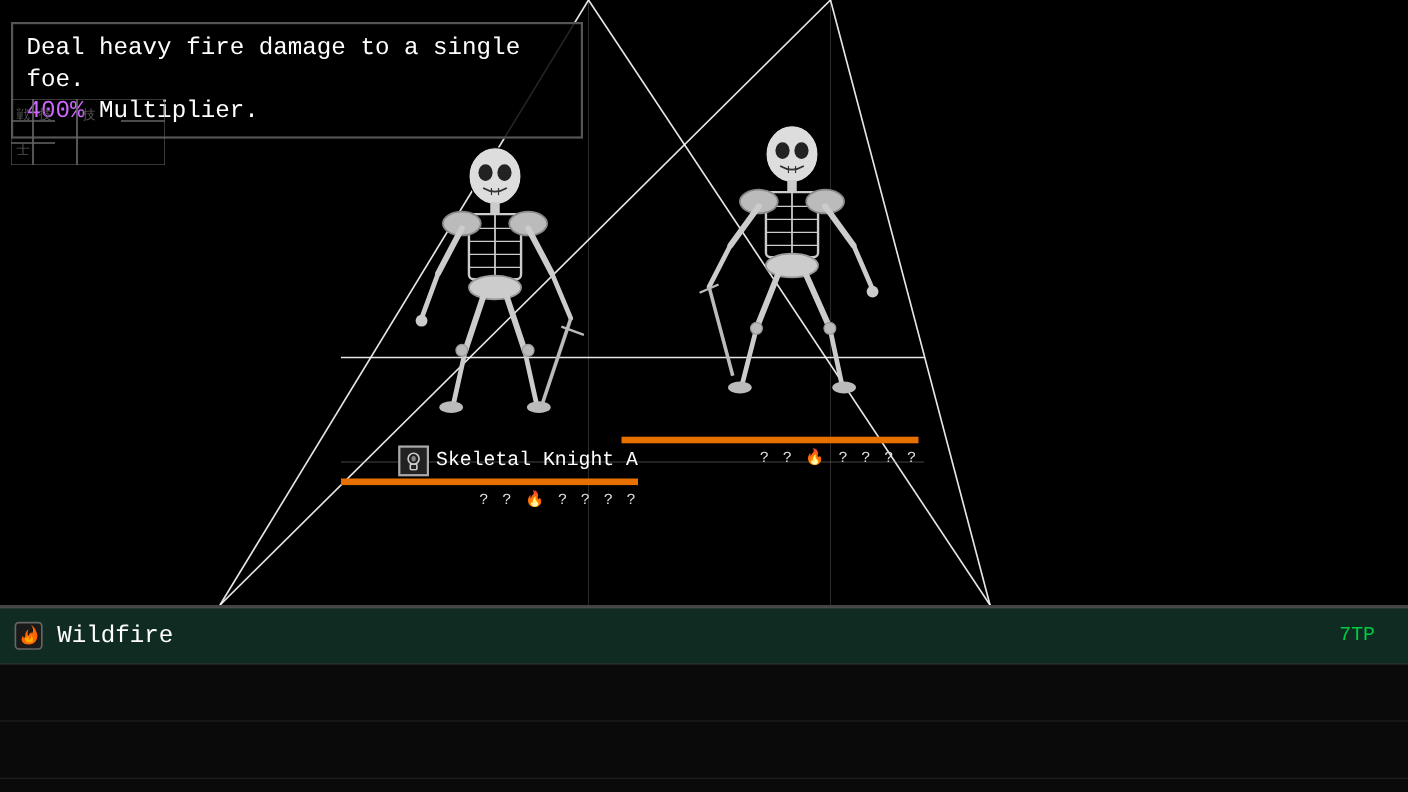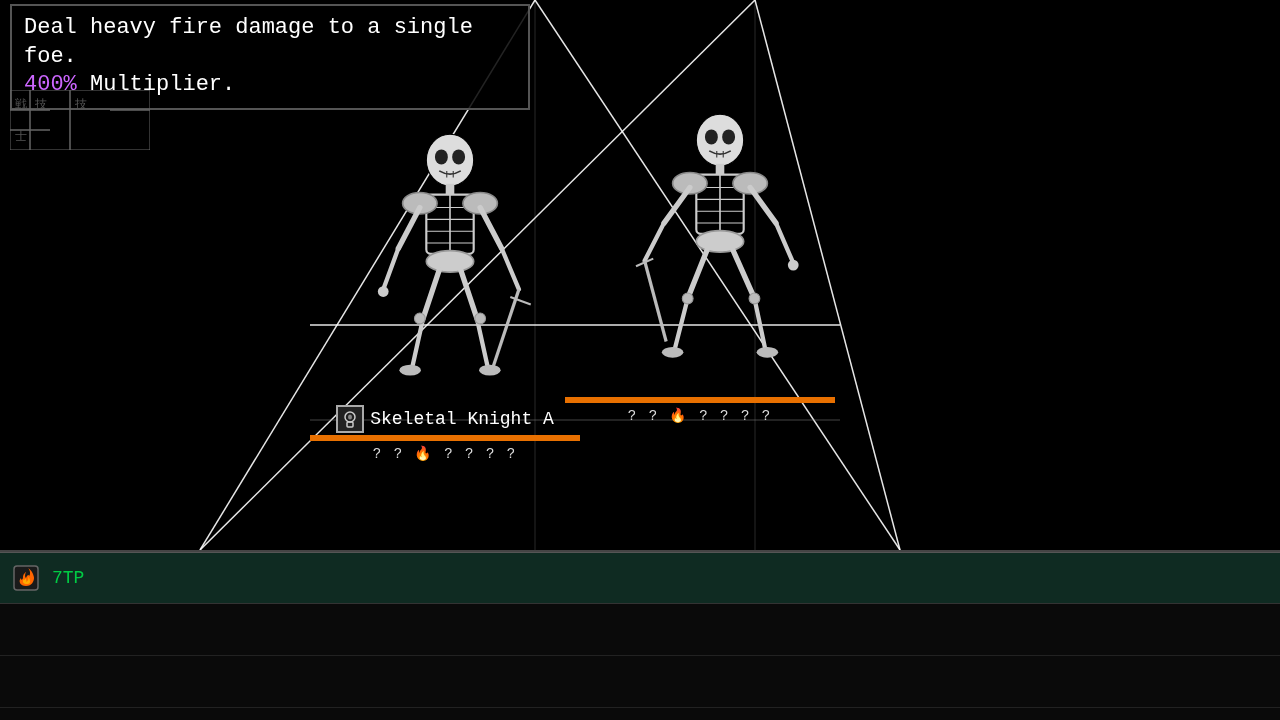--- a/index.html
+++ b/index.html
@@ -20,21 +20,21 @@
       left: 0;
       width: 1280px;
       height: 550px;
       background: #000;
       overflow: hidden;
     }
 
     
     #description-box {
       position: absolute;
-      top: 4px;
+      top: 20px;
       left: 10px;
       width: 520px;
       border: 2px solid #555;
       background: rgba(0,0,0,0.85);
       padding: 8px 12px;
       z-index: 10;
     }
 
     #description-text {
       font-size: 22px;
@@ -85,21 +85,21 @@
       width: 100%;
       height: 100%;
     }
 
     
     .enemy-plate {
       position: absolute;
       z-index: 10;
       display: flex;
       flex-direction: column;
-      align-items: center;
+      align-items: flex-end;
     }
 
     #plate-a {
       top: 405px;
       left: 310px;
       width: 270px;
     }
 
     #plate-b {
       top: 395px;
@@ -416,20 +416,21 @@
 
   <div class="skill-row">
     <div class="skill-icon">
       <svg width="28" height="28" viewBox="0 0 28 28">
         <rect x="2" y="2" width="24" height="24" rx="3" fill="#1a1a1a" stroke="#666" stroke-width="1.5"></rect>
 
         <path d="M14 22 C8 22 6 17 9 14 C9 17 11 16 11 13 C11 10 14 8 14 8 C14 8 12 12 14 14 C15 11 17 10 17 12 C19 10 18 6 16 4 C20 6 22 12 22 14 C22 17 20 22 14 22 Z" fill="#ff6600"></path>
         <path d="M14 20 C11 20 10 17 12 15 C12 17 13 16 13 14.5 C14 15 15 16 14 18 C16 17 17 15 16 13 C18 14 18 17 18 18 C18 20 16 20 14 20 Z" fill="#ffaa00"></path>
       </svg>
     </div>
+    <div class="skill-name">Wildfire</div>
     <div class="skill-tp">7TP</div>
   </div>
 
   <div class="skill-row-empty">
   </div>
 
   <div class="skill-row-empty">
   </div>
 
 </div>

